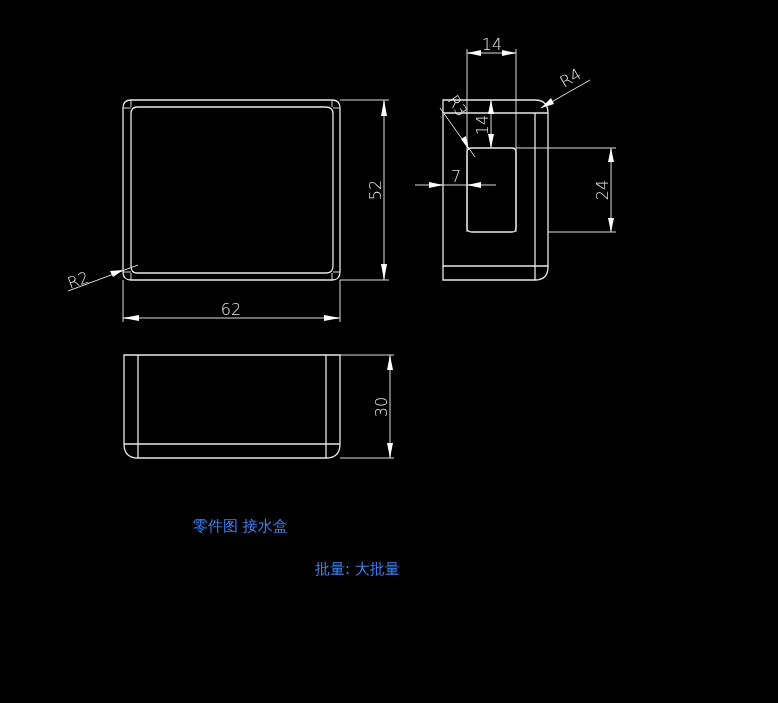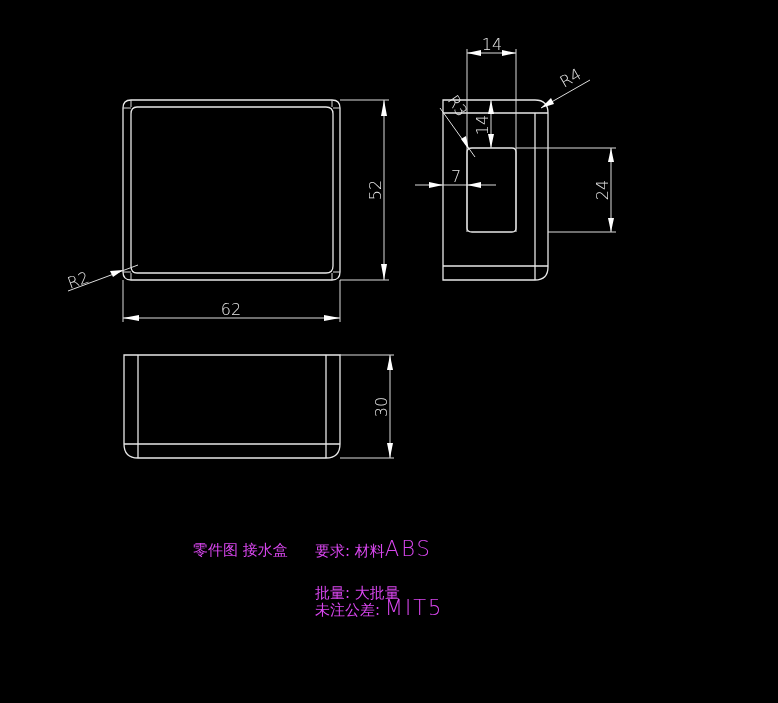--- a/index.html
+++ b/index.html
@@ -3,21 +3,21 @@
 <meta charset="utf-8">
 <style>
   html, body { margin: 0; padding: 0; background: #000000; }
   body { width: 778px; height: 703px; overflow: hidden; position: relative; font-family: "DejaVu Sans", sans-serif; }
   #canvas { position: absolute; left: 0; top: 0; width: 778px; height: 703px; }
   svg { display: block; }
   .ln { stroke: #e8e8e8; stroke-width: 1.3; fill: none; }
   .ln-dim { stroke: #dcdcdc; stroke-width: 1; fill: none; }
   .arrow { fill: #ffffff; stroke: none; }
   .dim-text { fill: #e8e8e8; font-family: "DejaVu Sans", sans-serif; font-size: 16px; font-weight: 300; }
-  .note { position: absolute; color: #d946ef; font-family: "DejaVu Sans", sans-serif; font-size: 15px; white-space: nowrap; margin-top: 24px; }
+  .note { position: absolute; color: #3b82f6; font-family: "DejaVu Sans", sans-serif; font-size: 15px; white-space: nowrap; }
   .note .latin { font-size: 21px; letter-spacing: 2px; font-weight: 300; }
 </style>
 </head>
 <body>
 
 <div id="canvas">
 <svg width="778" height="703" viewBox="0 0 778 703" xmlns="http://www.w3.org/2000/svg">
 
   <g>
 
@@ -126,24 +126,18 @@
       <line class="ln-dim" x1="390" y1="355" x2="390" y2="458"></line>
       <polygon class="arrow" points="390,355 387,370 393,370"></polygon>
       <polygon class="arrow" points="390,458 387,443 393,443"></polygon>
       <text class="dim-text" x="0" y="0" transform="translate(387,407) rotate(-90)" text-anchor="middle">30</text>
     </g>
   </g>
 </svg>
 
 <div class="note" style="left:193px; top:517px;">零件图 接水盒</div>
 
-<div class="note" style="left:315px; top:513px;">
-  <span>要求: 材料</span><span class="latin">ABS</span>
-</div>
 
 <div class="note" style="left:315px; top:560px;">
   <span>批量: </span><span>大批量</span>
 </div>
 
-<div class="note" style="left:315px; top:572px;">
-  <span>未注公差: </span><span class="latin">MIT5</span>
-</div>
 </div>
 
 </body></html>

